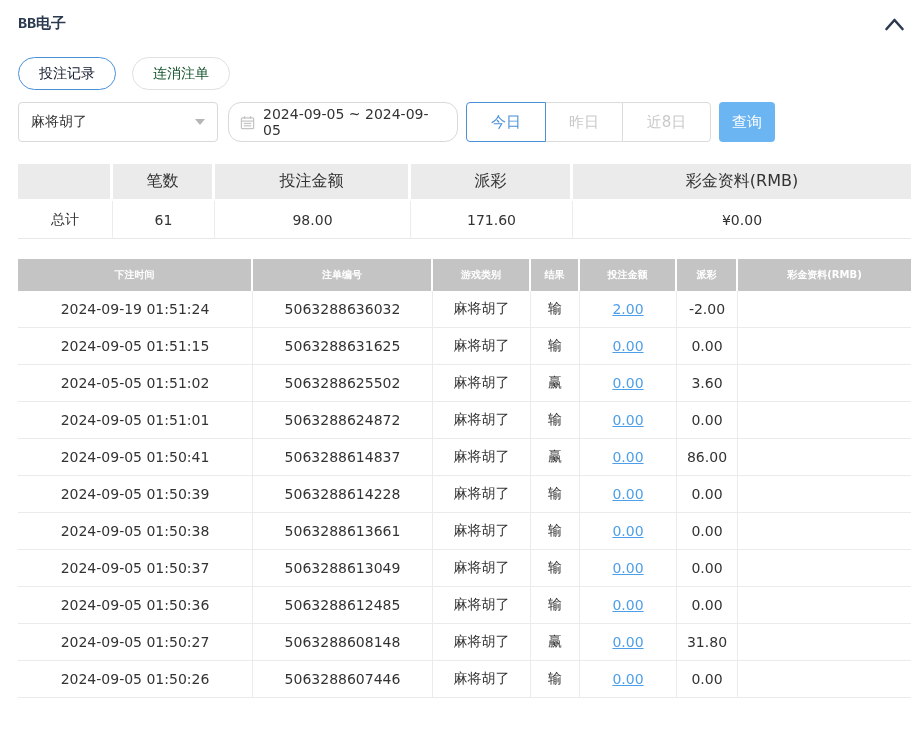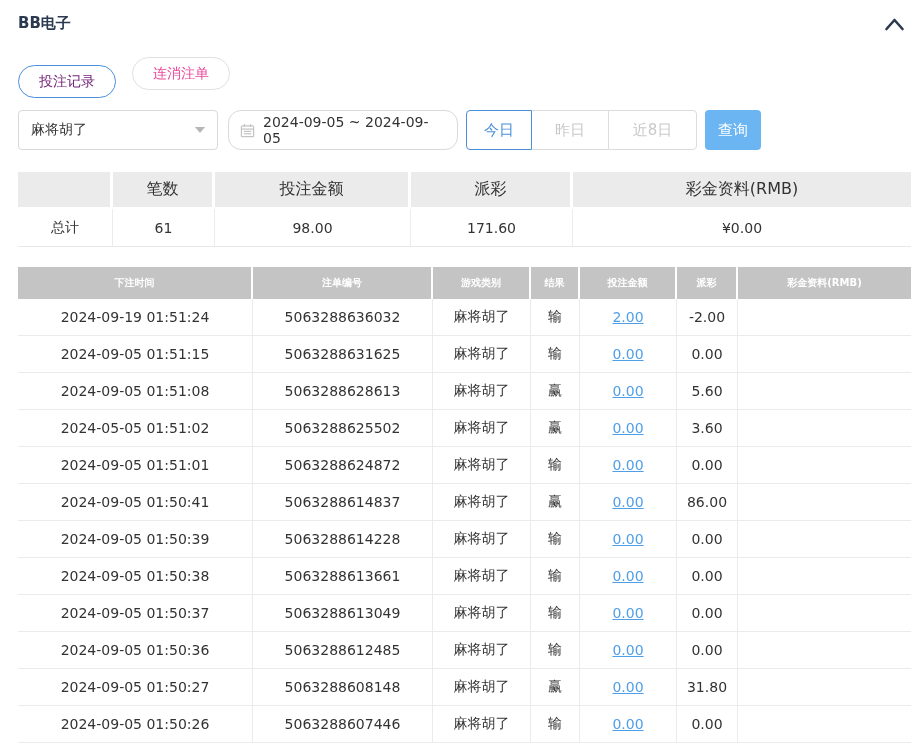--- a/index.html
+++ b/index.html
@@ -6,32 +6,32 @@
   html, body { margin: 0; padding: 0; }
   body {
     width: 915px; height: 748px; overflow: hidden;
     background: #fff;
     font-family: "DejaVu Sans", "Liberation Sans", sans-serif;
     font-size: 14px; color: #333;
   }
   .page { padding: 14px 2px 0 18px; }
 
   
-  .title-row { display: flex; justify-content: space-between; padding-right: 8px; }
+  .title-row { display: flex; justify-content: space-between; padding-right: 8px; font-family: Liberation Mono, monospace; }
   .panel-title { font-size: 15px; font-weight: bold; color: #2c3a4f; }
   .collapse-btn { background: none; border: none; padding: 0; cursor: pointer; line-height: 0; }
 
   
   .tabs { margin-top: 24px; display: flex; gap: 16px; }
   .pill {
     height: 33px; padding: 0 20px; border-radius: 17px;
     display: flex; align-items: center; background: #fff;
-    font-size: 14px; cursor: pointer; border: 1px solid #e0e0e0; color: #ec4899;
-  }
-  .pill.active { border-color: #4a90d9; color: #701a75; margin-top: 8px; }
+    font-size: 14px; cursor: pointer; border: 1px solid #e0e0e0; color: #14532d;
+  }
+  .pill.active { border-color: #4a90d9; color: #0f172a; }
 
   
   .filters { margin-top: 12px; display: flex; align-items: center; }
   .select {
     width: 200px; height: 40px; border: 1px solid #d9d9d9; border-radius: 4px;
     display: flex; align-items: center; justify-content: space-between;
     padding: 0 12px; cursor: pointer; background: #fff;
   }
   .caret-down {
     width: 0; height: 0;
@@ -47,21 +47,21 @@
   .range-group { display: flex; margin-left: 8px; }
   .range-btn {
     height: 40px; background: #fff; border: 1px solid #dcdcdc;
     color: #c9c9c9; font-size: 15px; cursor: pointer; position: relative;
     font-family: inherit;
   }
   .range-btn + .range-btn { margin-left: -1px; }
   .range-btn:first-child { border-radius: 4px 0 0 4px; }
   .range-btn:last-child { border-radius: 0 4px 4px 0; }
   .range-btn.active { border-color: #4a90d9; color: #4a90d9; z-index: 1; }
-  .w-today { width: 66px; } .w-yday { width: 78px; } .w-8d { width: 89px; }
+  .w-today { width: 80px; } .w-yday { width: 78px; } .w-8d { width: 89px; }
   .search-btn {
     margin-left: 8px; width: 56px; height: 40px;
     background: #6cb5f3; color: #fff; border: none; border-radius: 4px;
     font-size: 15px; cursor: pointer; font-family: inherit;
   }
 
   
   .sum-table {
     margin-top: 22px; width: 893px; table-layout: fixed;
     border-collapse: separate; border-spacing: 0; text-align: center;
@@ -207,29 +207,20 @@
         <tr>
           <td>2024-09-05 01:51:15</td>
           <td>5063288631625</td>
           <td>麻将胡了</td>
           <td>输</td>
           <td><a class="amt-link">0.00</a></td>
           <td>0.00</td>
           <td></td>
         </tr>
         <tr>
-          <td>2024-09-05 01:51:08</td>
-          <td>5063288628613</td>
-          <td>麻将胡了</td>
-          <td>赢</td>
-          <td><a class="amt-link">0.00</a></td>
-          <td>5.60</td>
-          <td></td>
-        </tr>
-        <tr>
           <td>2024-05-05 01:51:02</td>
           <td>5063288625502</td>
           <td>麻将胡了</td>
           <td>赢</td>
           <td><a class="amt-link">0.00</a></td>
           <td>3.60</td>
           <td></td>
         </tr>
         <tr>
           <td>2024-09-05 01:51:01</td>

